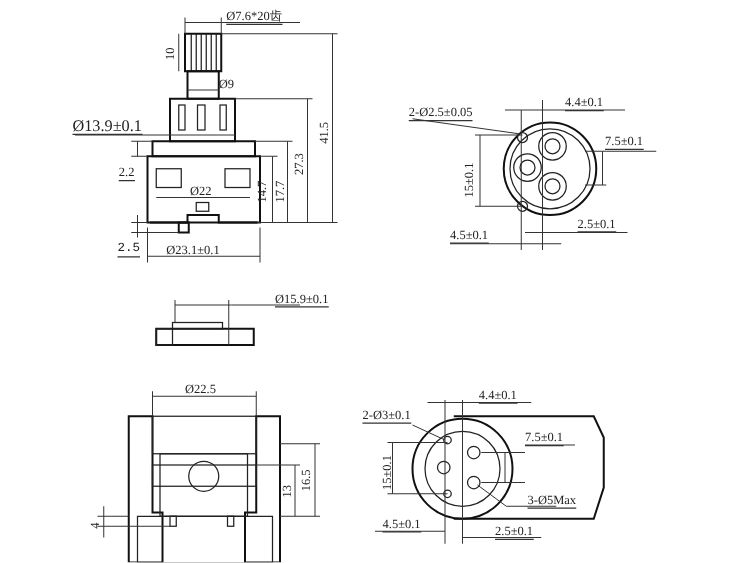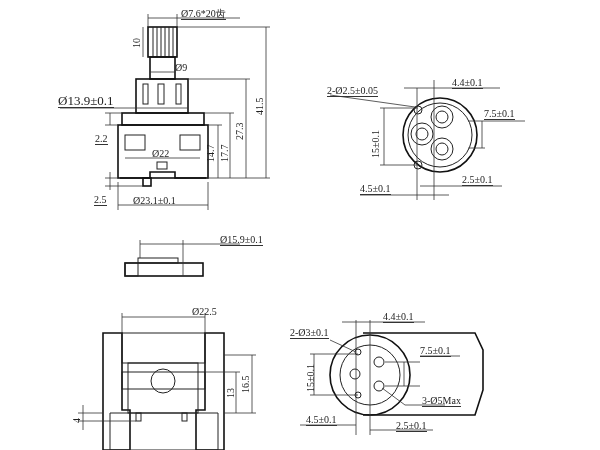--- a/index.html
+++ b/index.html
@@ -162,37 +162,37 @@
     <line class="dim" x1="330" y1="340" x2="356" y2="352"></line>
   </g>
 </svg>
 
 <span class="lbl ul" style="left:181px;top:9px;">Ø7.6*20齿</span>
 <span class="lbl vert" style="left:132px;top:48px;">10</span>
 <span class="lbl" style="left:154px;top:63px;margin-left:21px;">Ø9</span>
 <span class="lbl big ul" style="left:58px;top:94px;">Ø13.9±0.1</span>
 <span class="lbl ul" style="left:95px;top:134px;">2.2</span>
 <span class="lbl" style="left:152px;top:149px;">Ø22</span>
-<span class="lbl ul" style="left:94px;top:195px;">2.5</span>
+<span class="lbl ul" style="left:94px;top:195px;font-family:Liberation Mono, monospace;">2.5</span>
 <span class="lbl" style="left:133px;top:196px;">Ø23.1±0.1</span>
 <span class="lbl vert" style="left:206px;top:162px;">14.7</span>
 <span class="lbl vert" style="left:220px;top:162px;">17.7</span>
 <span class="lbl vert" style="left:235px;top:140px;">27.3</span>
 <span class="lbl vert" style="left:255px;top:115px;">41.5</span>
 
 <span class="lbl ul" style="left:327px;top:86px;">2-Ø2.5±0.05</span>
 <span class="lbl ul" style="left:452px;top:78px;">4.4±0.1</span>
 <span class="lbl ul" style="left:484px;top:109px;">7.5±0.1</span>
 <span class="lbl vert" style="left:371px;top:158px;">15±0.1</span>
 <span class="lbl ul" style="left:462px;top:175px;">2.5±0.1</span>
 <span class="lbl ul" style="left:360px;top:184px;">4.5±0.1</span>
 
 <span class="lbl ul" style="left:187px;top:235px;margin-left:33px;">Ø15.9±0.1</span>
 
-<span class="lbl" style="left:148px;top:307px;margin-left:44px;">Ø22.5</span>
+<span class="lbl" style="left:148px;top:307px;">Ø22.5</span>
 <span class="lbl vert" style="left:241px;top:393px;">16.5</span>
 <span class="lbl vert" style="left:226px;top:398px;">13</span>
 <span class="lbl vert" style="left:72px;top:423px;">4</span>
 
 <span class="lbl ul" style="left:290px;top:328px;">2-Ø3±0.1</span>
 <span class="lbl ul" style="left:383px;top:312px;">4.4±0.1</span>
 <span class="lbl ul" style="left:420px;top:346px;">7.5±0.1</span>
 <span class="lbl vert" style="left:306px;top:392px;">15±0.1</span>
 <span class="lbl ul" style="left:410px;top:396px;margin-left:12px;">3-Ø5Max</span>
 <span class="lbl ul" style="left:306px;top:415px;">4.5±0.1</span>

